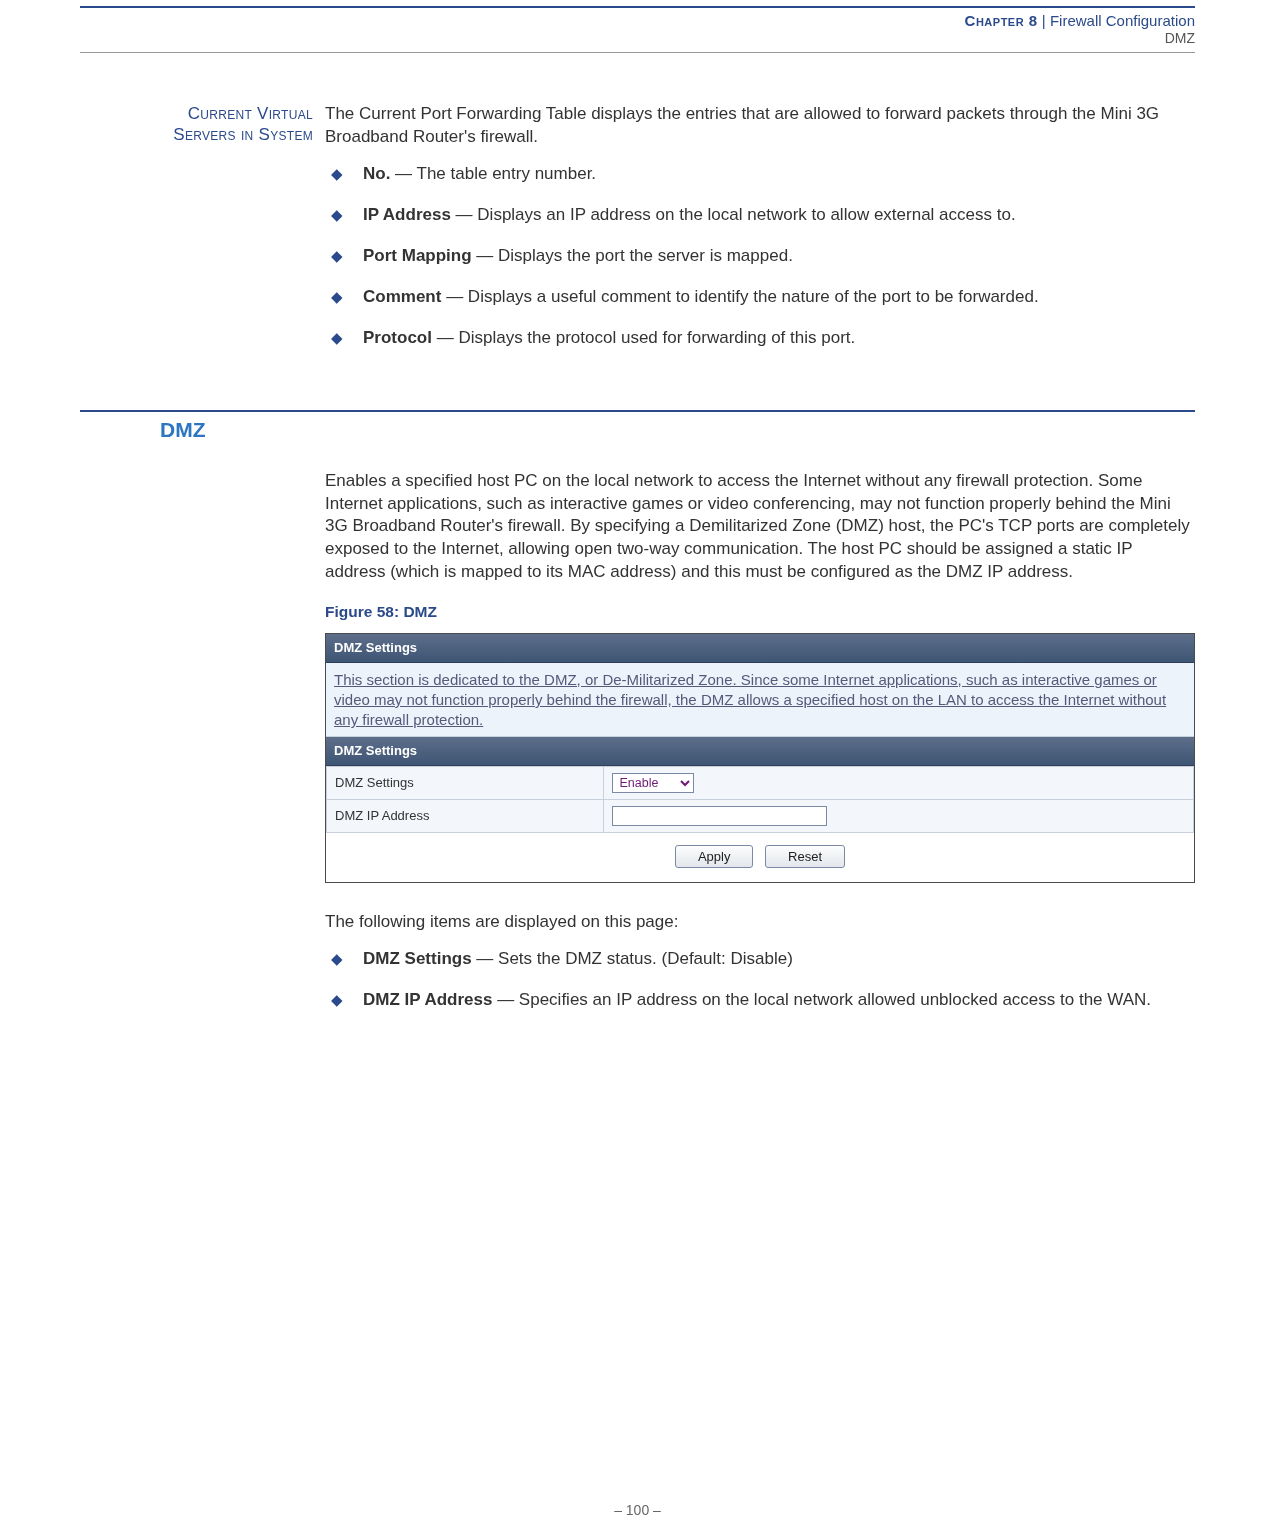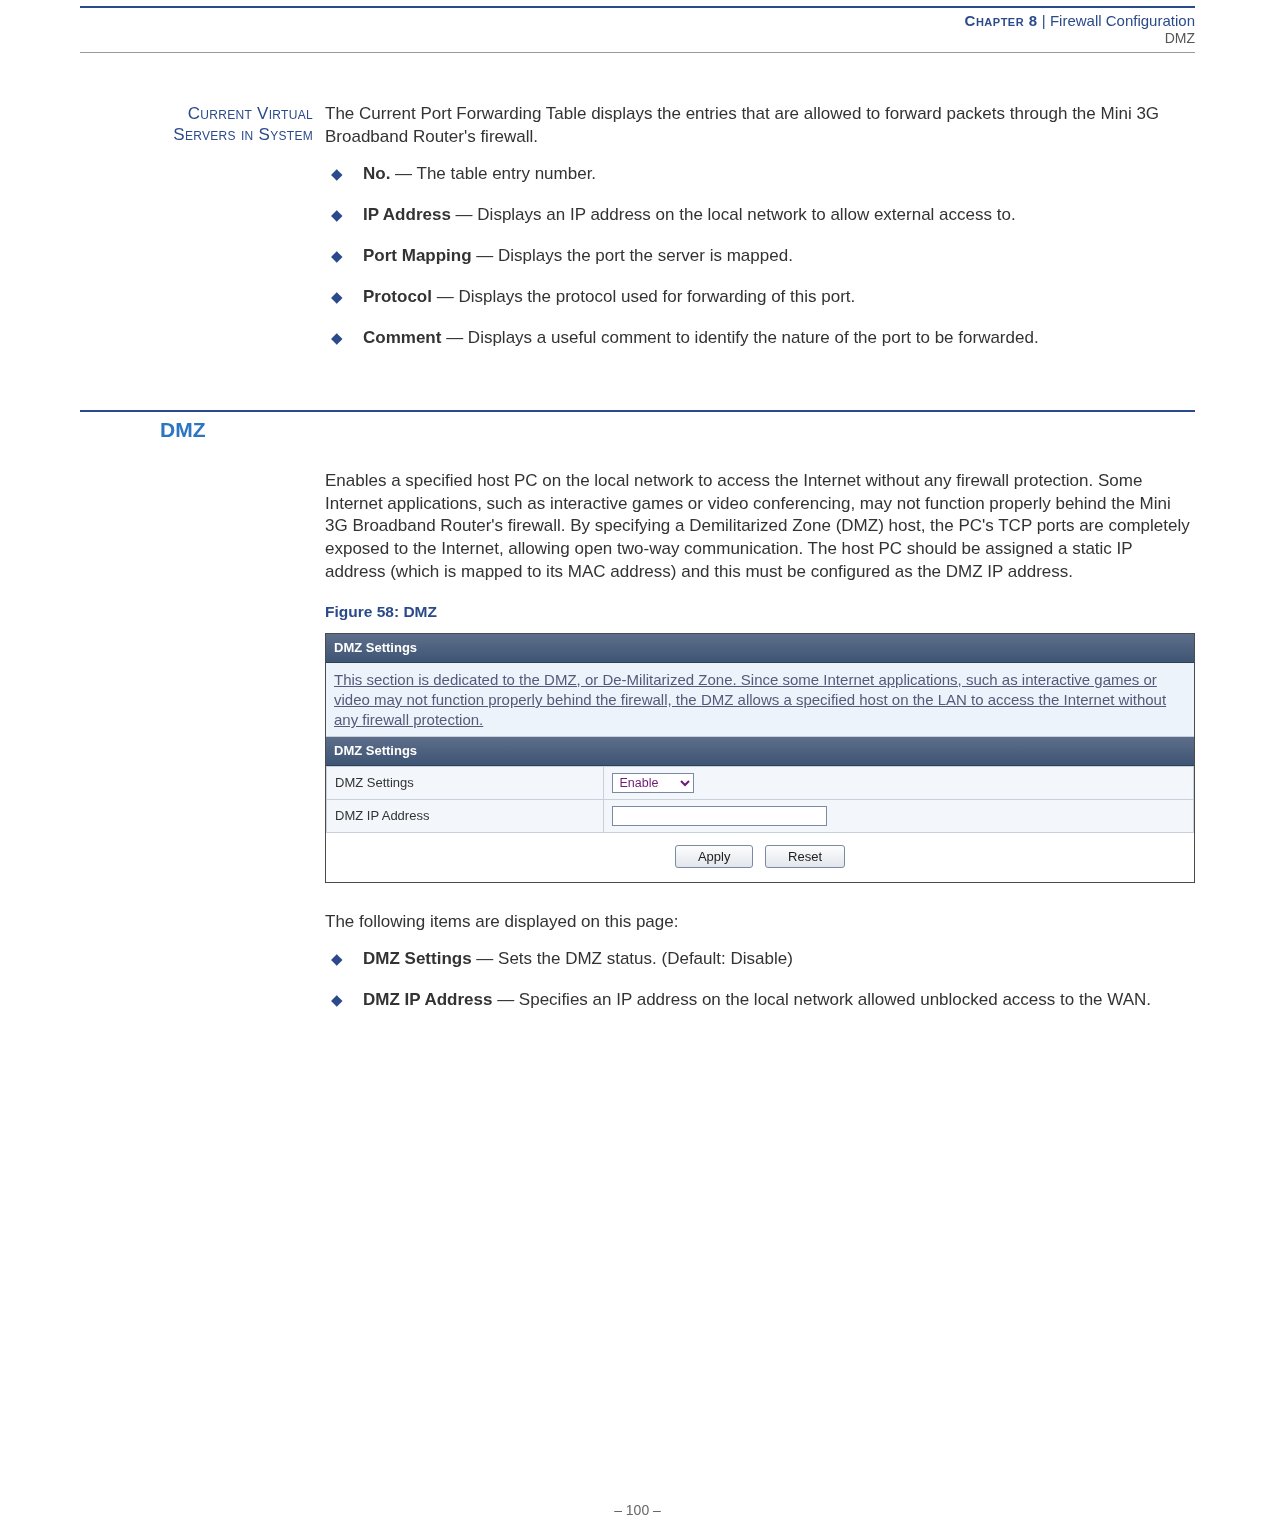--- a/index.html
+++ b/index.html
@@ -203,24 +203,24 @@
         <li>
           <span class="term">No.</span><span> — The table entry number.</span>
         </li>
         <li>
           <span class="term">IP Address</span><span> — Displays an IP address on the local network to allow external access to.</span>
         </li>
         <li>
           <span class="term">Port Mapping</span><span> — Displays the port the server is mapped.</span>
         </li>
         <li>
+          <span class="term">Comment</span><span> — Displays a useful comment to identify the nature of the port to be forwarded.</span>
+        </li>
+        <li>
           <span class="term">Protocol</span><span> — Displays the protocol used for forwarding of this port.</span>
-        </li>
-        <li>
-          <span class="term">Comment</span><span> — Displays a useful comment to identify the nature of the port to be forwarded.</span>
         </li>
       </ul>
     </div>
   </div>
 
   <div class="sec-rule"></div>
   <div class="sec-heading">DMZ</div>
 
   <div class="row">
     <div class="sidebar"></div>

